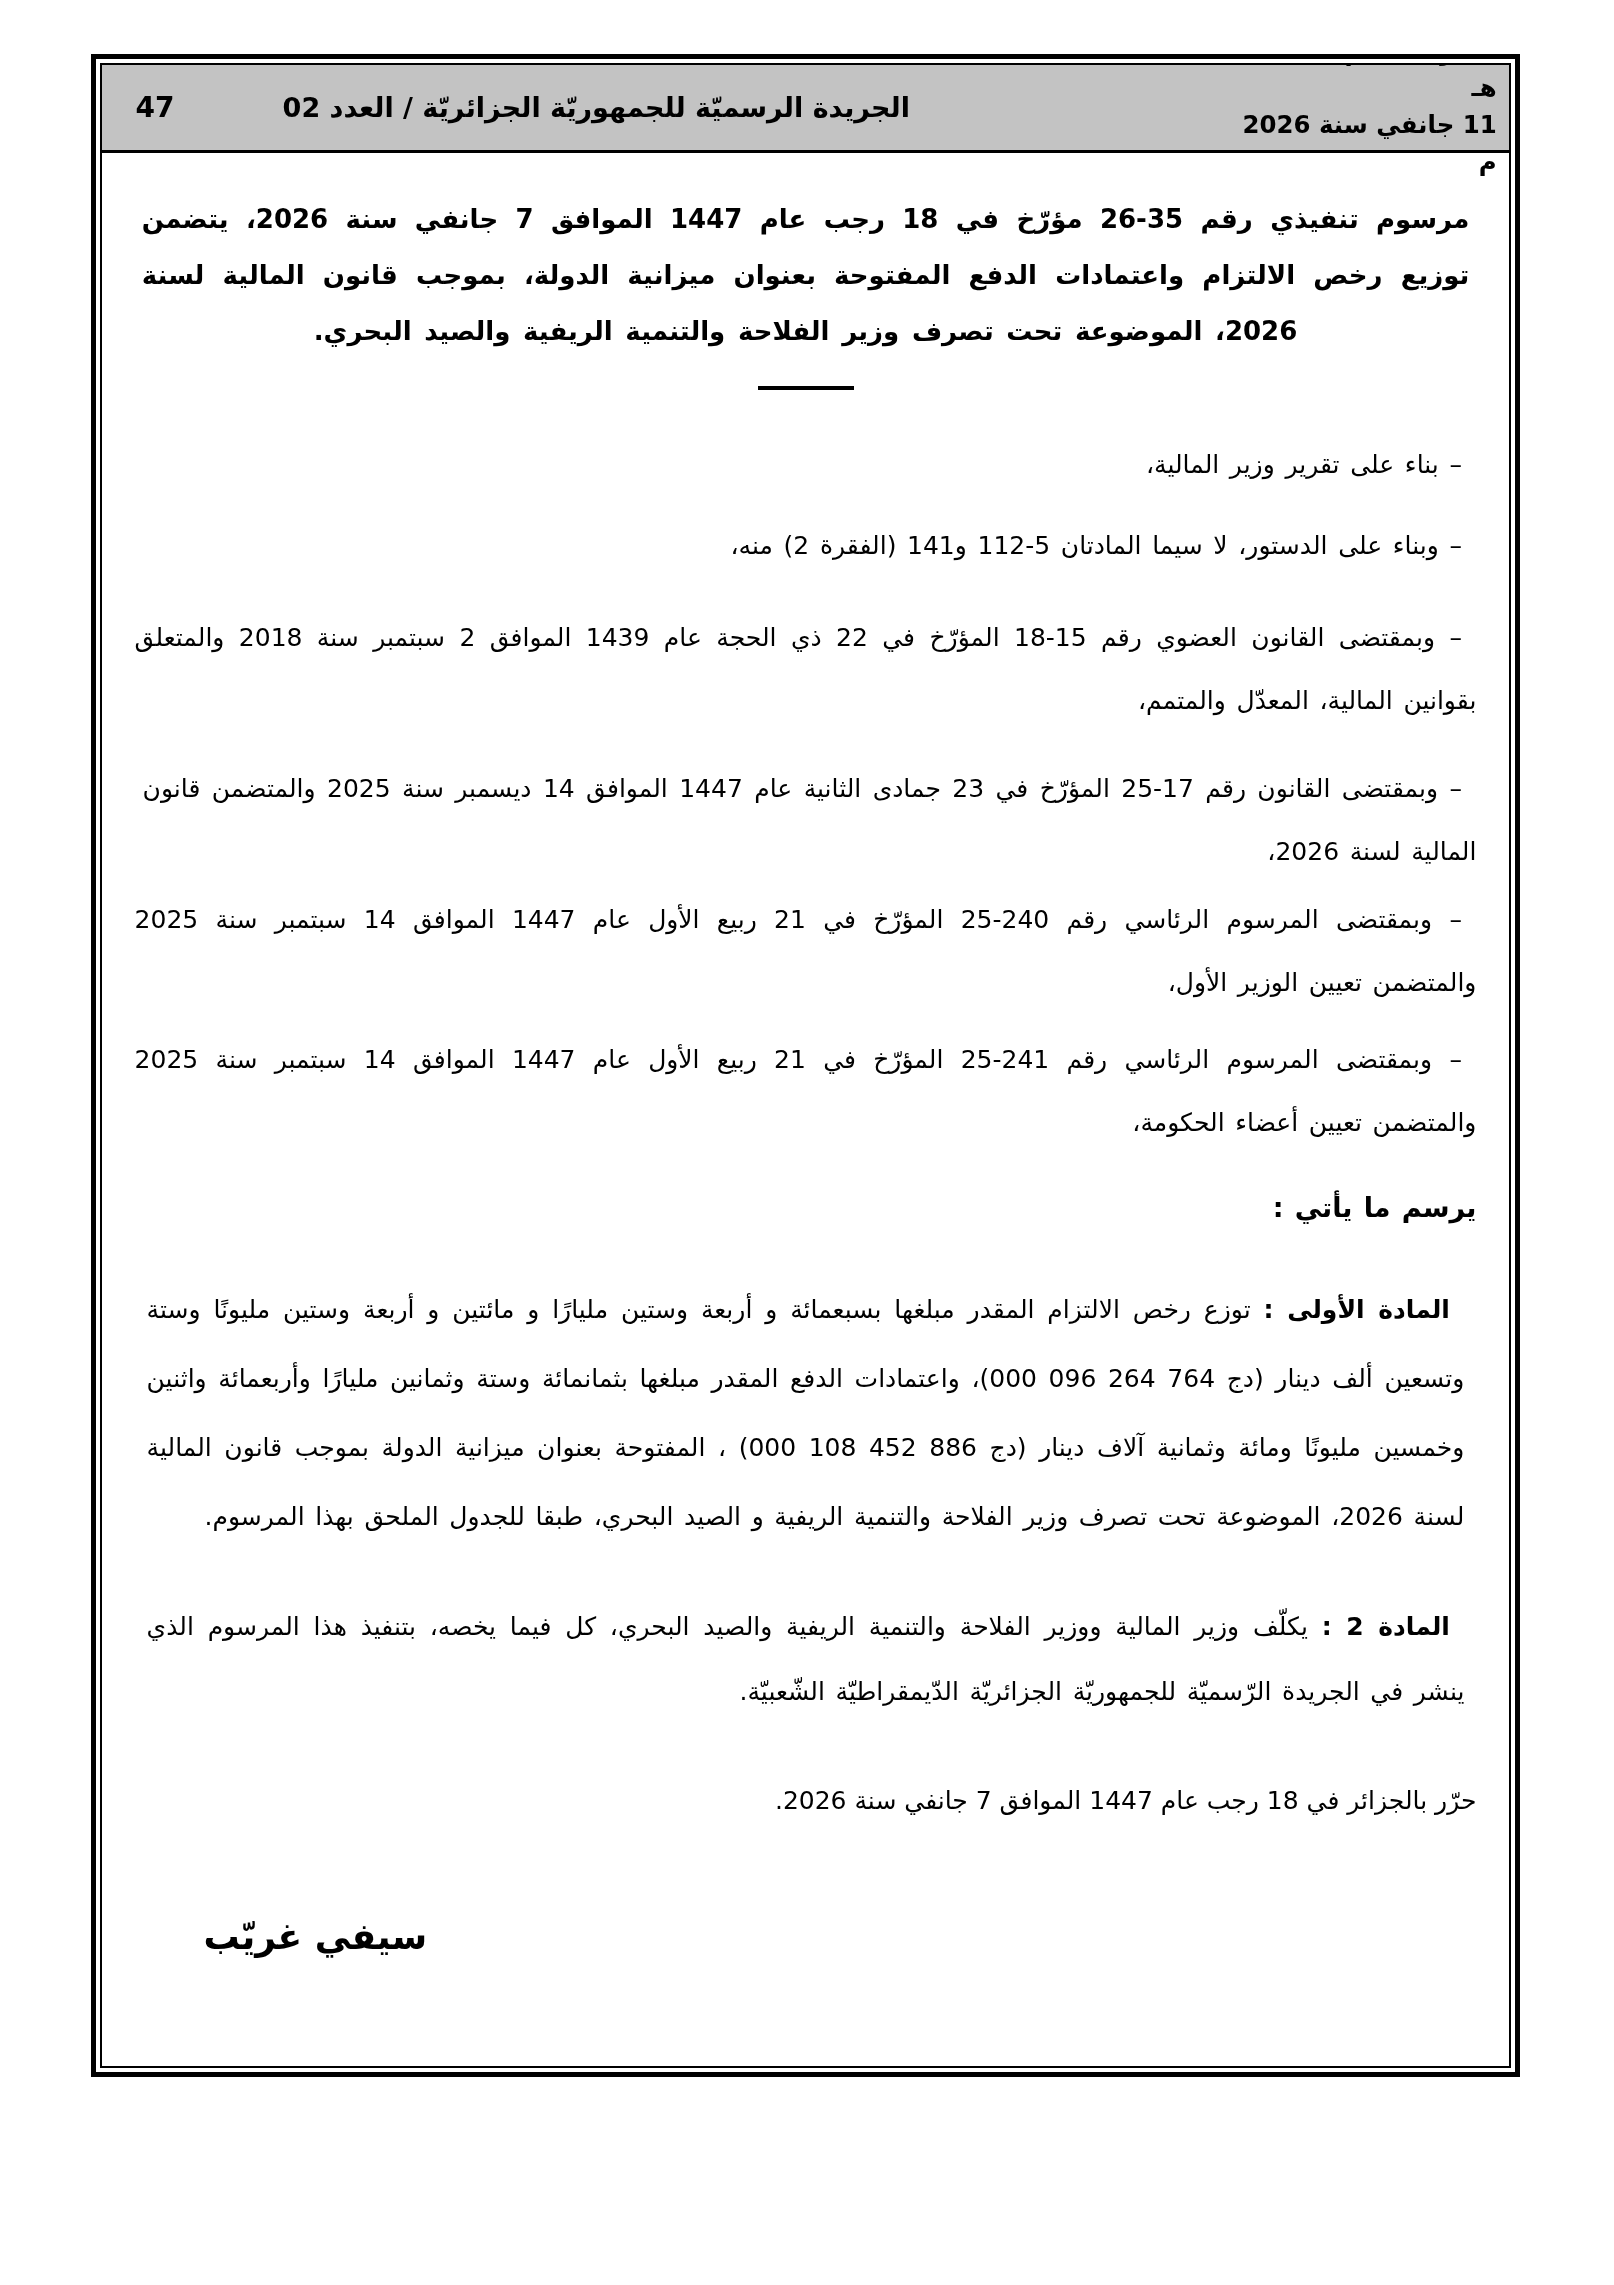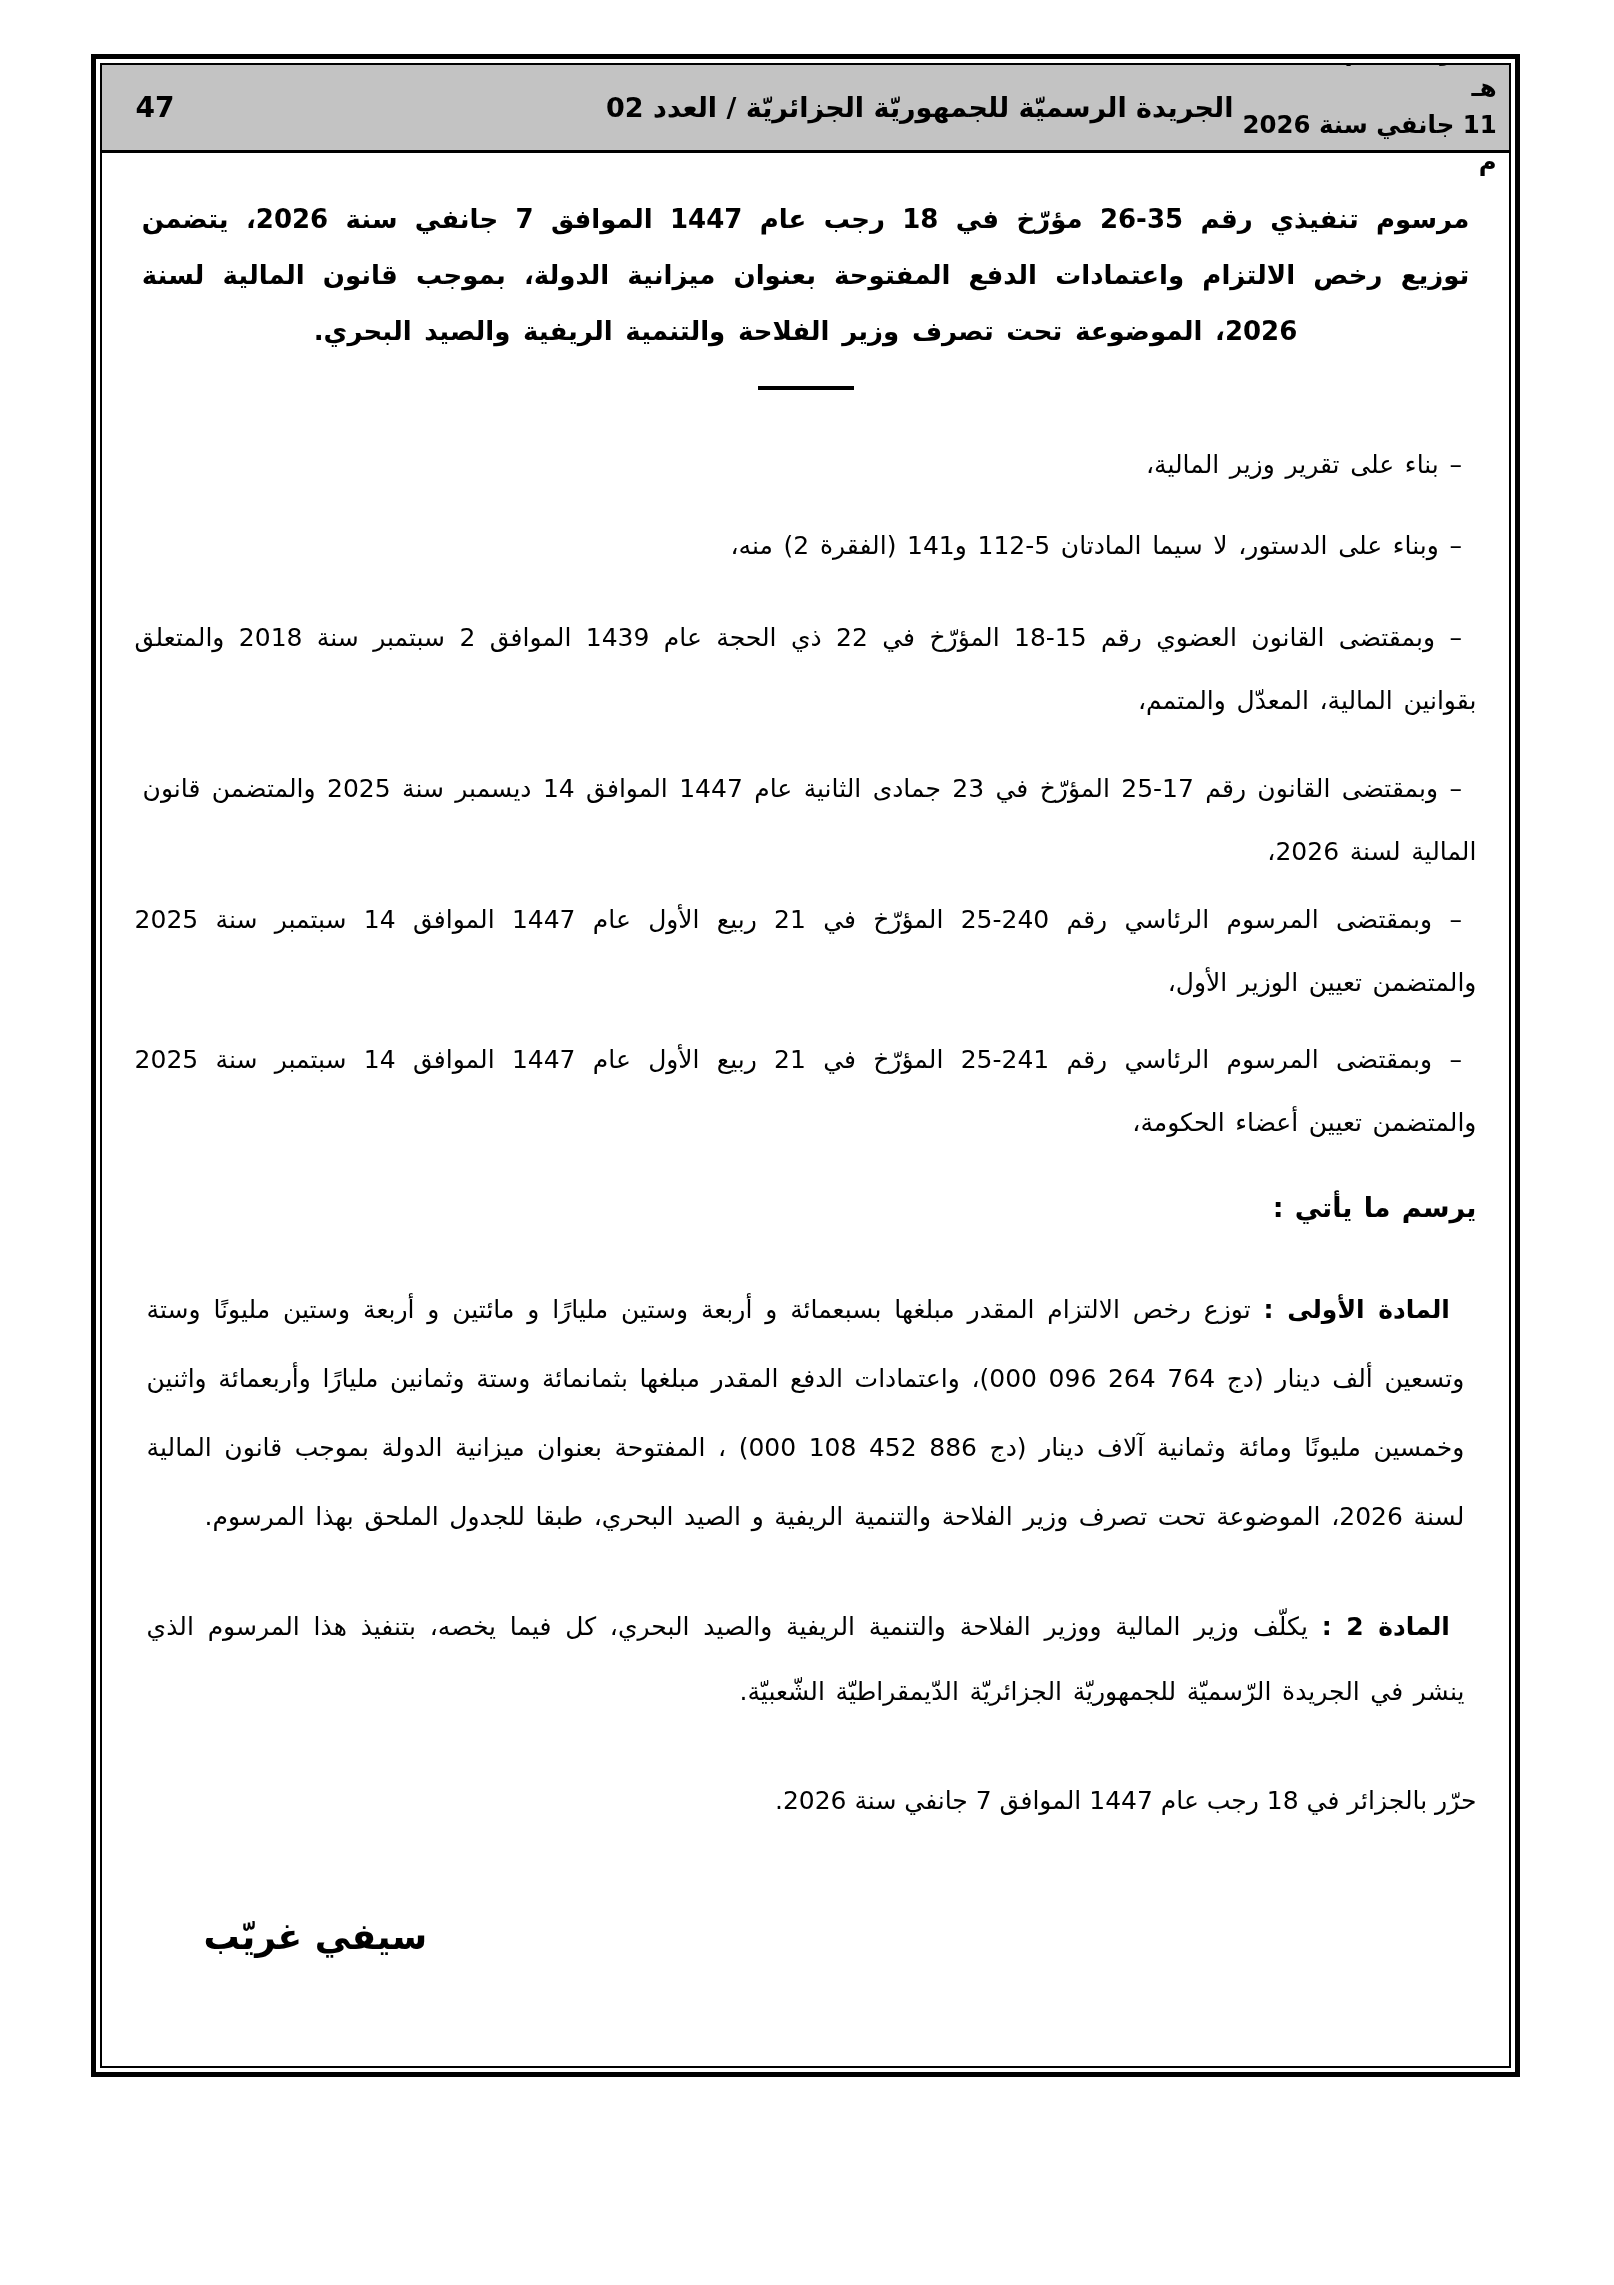--- a/index.html
+++ b/index.html
@@ -43,21 +43,21 @@
   }
   .band-left {
     width: 181px;
     padding-left: 34px;
     font-weight: bold;
     font-size: 28px;
     box-sizing: border-box;
   }
   .band-center {
     flex: 1;
-    text-align: right;
+    text-align: left;
     font-weight: bold;
     font-size: 27px;
     direction: rtl;
   }
   .band-right {
     width: 276px;
     direction: rtl;
     text-align: right;
     padding-right: 12.7px;
     padding-left: 5.4px;

